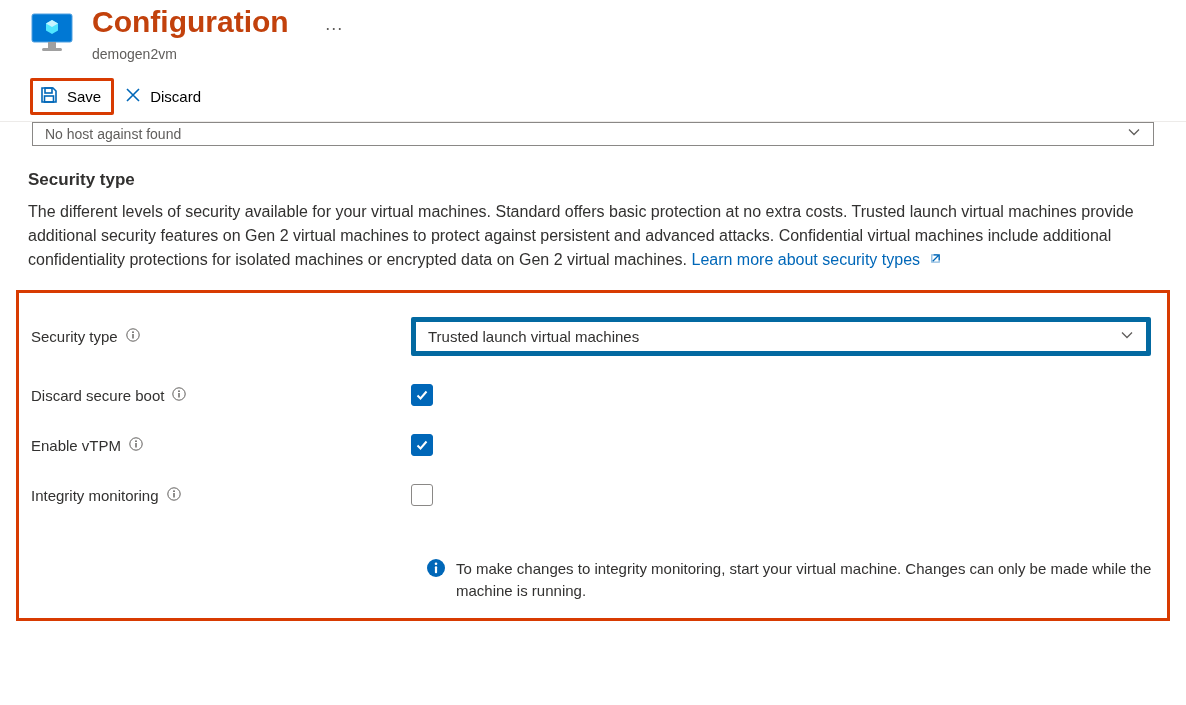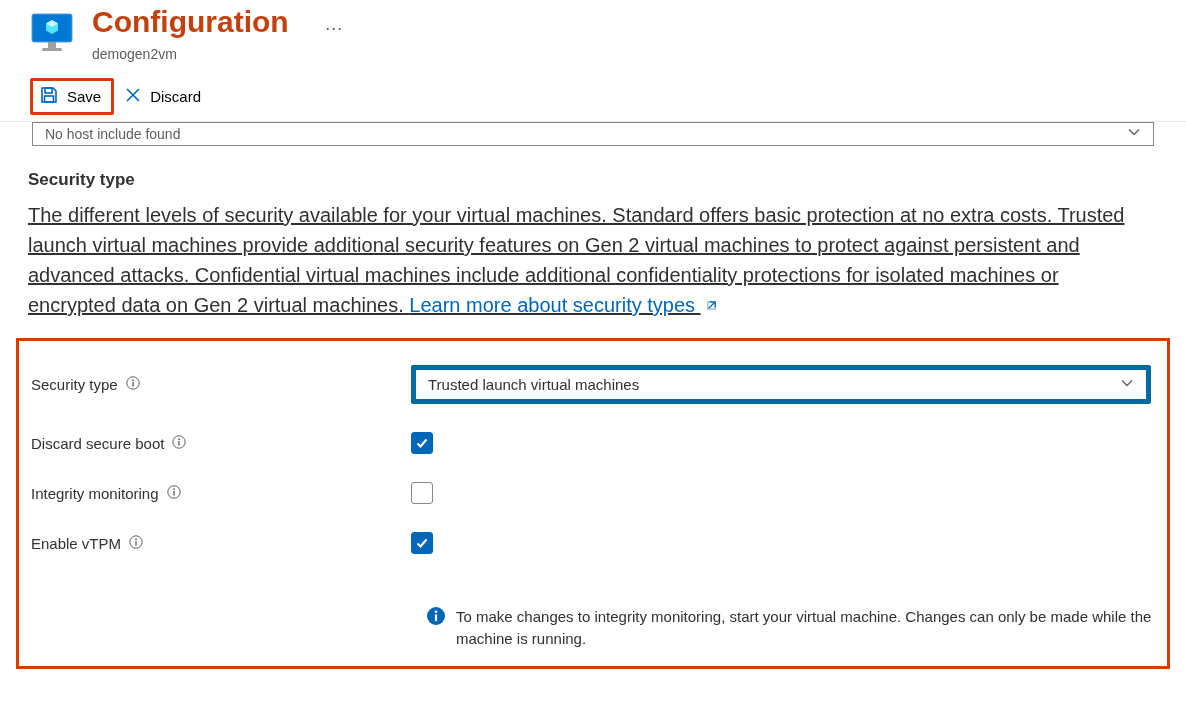--- a/index.html
+++ b/index.html
@@ -79,26 +79,25 @@
   .section {
     padding: 24px 28px 0 28px;
   }
   .section-heading {
     font-size: 17px;
     font-weight: 600;
     color: #323130;
     margin-bottom: 10px;
   }
   .section-desc {
-    font-size: 20px;
+    font-size: 16px;
     color: #323130;
     line-height: 1.5;
     max-width: 1120px;
     margin-bottom: 8px;
-    text-decoration: underline;
   }
   .link {
     color: #0067b8;
     text-decoration: none;
     cursor: pointer;
   }
   .ext-icon {
     display: inline-block;
     margin-left: 4px;
     vertical-align: 0;
@@ -214,21 +213,21 @@
         <path d="M3 3 L15 15 M15 3 L3 15" stroke="#0067b8" stroke-width="1.6" fill="none"></path>
       </svg>
     </span>
     <span>Discard</span>
   </button>
 </div>
 
 <div class="divider-line"></div>
 
 <div class="host-group-row">
-  <span>No host include found</span>
+  <span>No host against found</span>
   <span>
     <svg class="chevron-down" viewBox="0 0 14 14">
         <path d="M2 4.5 L7 9.5 L12 4.5" fill="none" stroke="#605e5c" stroke-width="1.3"></path>
       </svg>
   </span>
 </div>
 
 <div class="section">
   <div class="section-heading">Security type</div>
   <p class="section-desc">
@@ -285,51 +284,51 @@
       <div class="checkbox checked">
         <svg width="14" height="14" viewBox="0 0 14 14">
             <path d="M2.5 7.5 L5.5 10.5 L11.5 3.5" fill="none" stroke="#ffffff" stroke-width="2"></path>
           </svg>
       </div>
     </div>
   </div>
 
   <div class="form-row">
     <div class="form-label-col">
+      <span>Enable vTPM</span>
+      <span>
+        <svg class="info-icon" viewBox="0 0 14 14">
+            <circle cx="7" cy="7" r="6.2" fill="none" stroke="#605e5c" stroke-width="1"></circle>
+            <circle cx="7" cy="4.2" r="0.9" fill="#605e5c"></circle>
+            <rect x="6.3" y="6" width="1.4" height="4.5" fill="#605e5c"></rect>
+          </svg>
+      </span>
+    </div>
+    <div class="form-control-col">
+      <div class="checkbox checked">
+        <svg width="14" height="14" viewBox="0 0 14 14">
+            <path d="M2.5 7.5 L5.5 10.5 L11.5 3.5" fill="none" stroke="#ffffff" stroke-width="2"></path>
+          </svg>
+      </div>
+    </div>
+  </div>
+
+  <div class="form-row">
+    <div class="form-label-col">
       <span>Integrity monitoring</span>
       <span>
         <svg class="info-icon" viewBox="0 0 14 14">
             <circle cx="7" cy="7" r="6.2" fill="none" stroke="#605e5c" stroke-width="1"></circle>
             <circle cx="7" cy="4.2" r="0.9" fill="#605e5c"></circle>
             <rect x="6.3" y="6" width="1.4" height="4.5" fill="#605e5c"></rect>
           </svg>
       </span>
     </div>
     <div class="form-control-col">
       <div class="checkbox unchecked"></div>
-    </div>
-  </div>
-
-  <div class="form-row">
-    <div class="form-label-col">
-      <span>Enable vTPM</span>
-      <span>
-        <svg class="info-icon" viewBox="0 0 14 14">
-            <circle cx="7" cy="7" r="6.2" fill="none" stroke="#605e5c" stroke-width="1"></circle>
-            <circle cx="7" cy="4.2" r="0.9" fill="#605e5c"></circle>
-            <rect x="6.3" y="6" width="1.4" height="4.5" fill="#605e5c"></rect>
-          </svg>
-      </span>
-    </div>
-    <div class="form-control-col">
-      <div class="checkbox checked">
-        <svg width="14" height="14" viewBox="0 0 14 14">
-            <path d="M2.5 7.5 L5.5 10.5 L11.5 3.5" fill="none" stroke="#ffffff" stroke-width="2"></path>
-          </svg>
-      </div>
     </div>
   </div>
 
   <div class="note-row">
     <span>
       <svg width="20" height="20" viewBox="0 0 20 20">
         <circle cx="10" cy="10" r="9" fill="#0067b8"></circle>
         <circle cx="10" cy="5.8" r="1.3" fill="#ffffff"></circle>
         <rect x="8.9" y="8.2" width="2.2" height="7" rx="1" fill="#ffffff"></rect>
       </svg>

